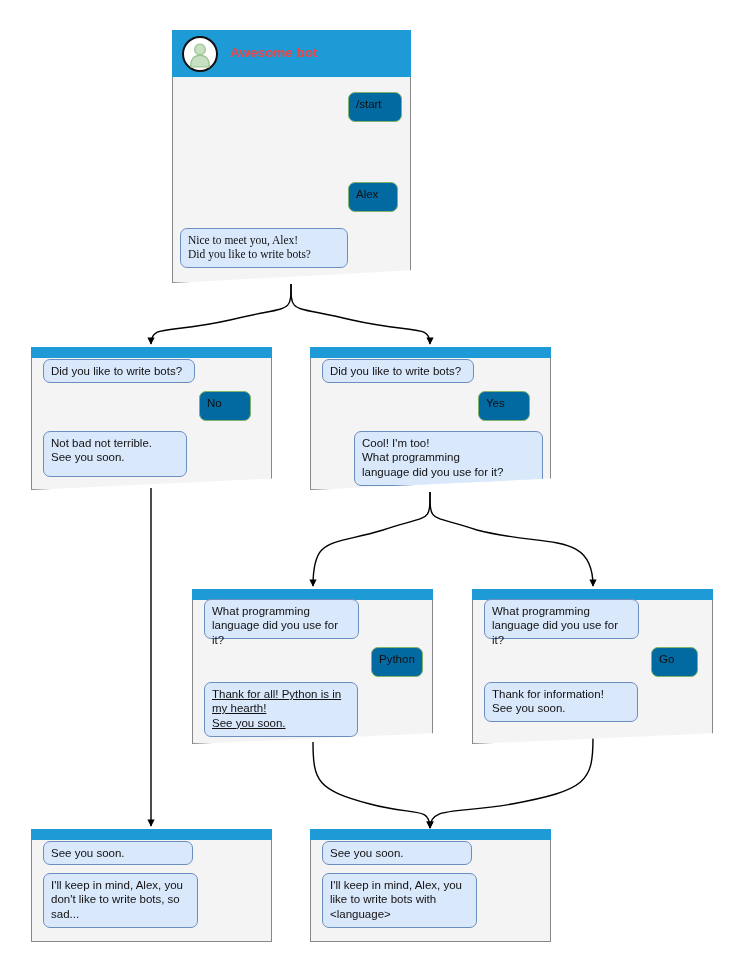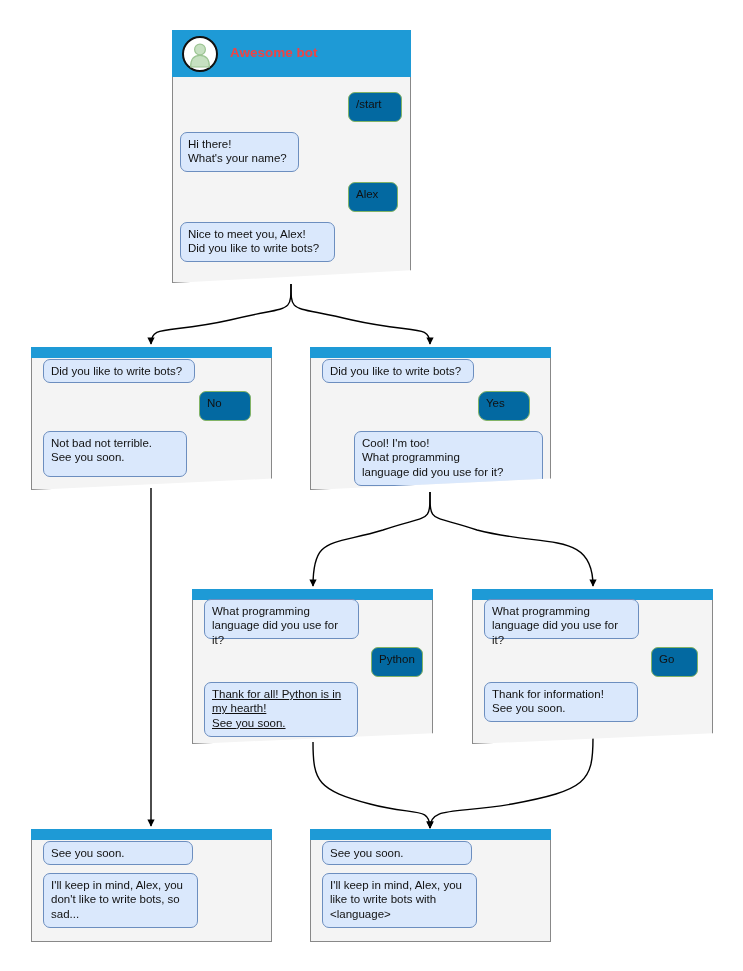--- a/index.html
+++ b/index.html
@@ -78,45 +78,43 @@
       <div class="hdr" style="height:47px;"></div>
       <div class="avatar" style="left:10px;top:6px;width:36px;height:36px;">
         <svg width="32" height="32" viewBox="0 0 32 32">
           <circle cx="16" cy="11.5" r="5.4" fill="#c6e0c1" stroke="#9cc493" stroke-width="1.2"></circle>
           <path d="M6.6,29 C6.6,20.5 11,17.4 16,17.4 C21,17.4 25.4,20.5 25.4,29 Z" fill="#c6e0c1" stroke="#9cc493" stroke-width="1.2"></path>
         </svg>
       </div>
       <div class="hdr-title" style="left:58px;top:15px;">Awesome bot</div>
 
       <div class="bub user" style="left:176px;top:62px;width:54px;height:30px;">/start</div>
-      <div class="bub bot" style="left:8px;top:102px;width:119px;height:40px;">Hi there!
-What's your name?</div>
       <div class="bub user" style="left:176px;top:152px;width:50px;height:30px;">Alex</div>
-      <div class="bub bot" style="left:8px;top:192px;width:155px;height:40px;">Nice to meet you, Alex!
+      <div class="bub bot" style="left:8px;top:198px;width:168px;height:40px;font-family:Liberation Serif, serif;">Nice to meet you, Alex!
 Did you like to write bots?</div>
     </div>
   </div>
 
   <div class="card" style="left:31px;top:347px;width:241px;height:143px;">
     <div class="skew" style="clip-path:polygon(0 0, 100% 0, 100% 92%, 0 100%);"></div>
     <div class="clipwrap" style="clip-path:polygon(0 0, 100% 0, 100% 92%, 0 100%);">
       <div class="hdr" style="height:11px;"></div>
       <div class="bub bot" style="left:12px;top:12px;width:152px;height:24px;">Did you like to write bots?</div>
       <div class="bub user" style="left:168px;top:44px;width:52px;height:30px;">No</div>
       <div class="bub bot" style="left:12px;top:84px;width:144px;height:46px;">Not bad not terrible.
 See you soon.</div>
     </div>
   </div>
 
   <div class="card" style="left:310px;top:347px;width:241px;height:143px;">
     <div class="skew" style="clip-path:polygon(0 0, 100% 0, 100% 92%, 0 100%);"></div>
     <div class="clipwrap" style="clip-path:polygon(0 0, 100% 0, 100% 92%, 0 100%);">
       <div class="hdr" style="height:11px;"></div>
       <div class="bub bot" style="left:12px;top:12px;width:152px;height:24px;">Did you like to write bots?</div>
-      <div class="bub user" style="left:168px;top:44px;width:52px;height:30px;border-radius:9px;">Yes</div>
+      <div class="bub user" style="left:168px;top:44px;width:52px;height:30px;">Yes</div>
       <div class="bub bot" style="left:4px;top:84px;width:189px;height:55px;margin-left:40px;">Cool! I'm too!
 What programming
 language did you use for it?</div>
     </div>
   </div>
 
   <div class="card" style="left:192px;top:589px;width:241px;height:155px;">
     <div class="skew" style="clip-path:polygon(0 0, 100% 0, 100% 93%, 0 100%);"></div>
     <div class="clipwrap" style="clip-path:polygon(0 0, 100% 0, 100% 93%, 0 100%);">
       <div class="hdr" style="height:11px;"></div>

